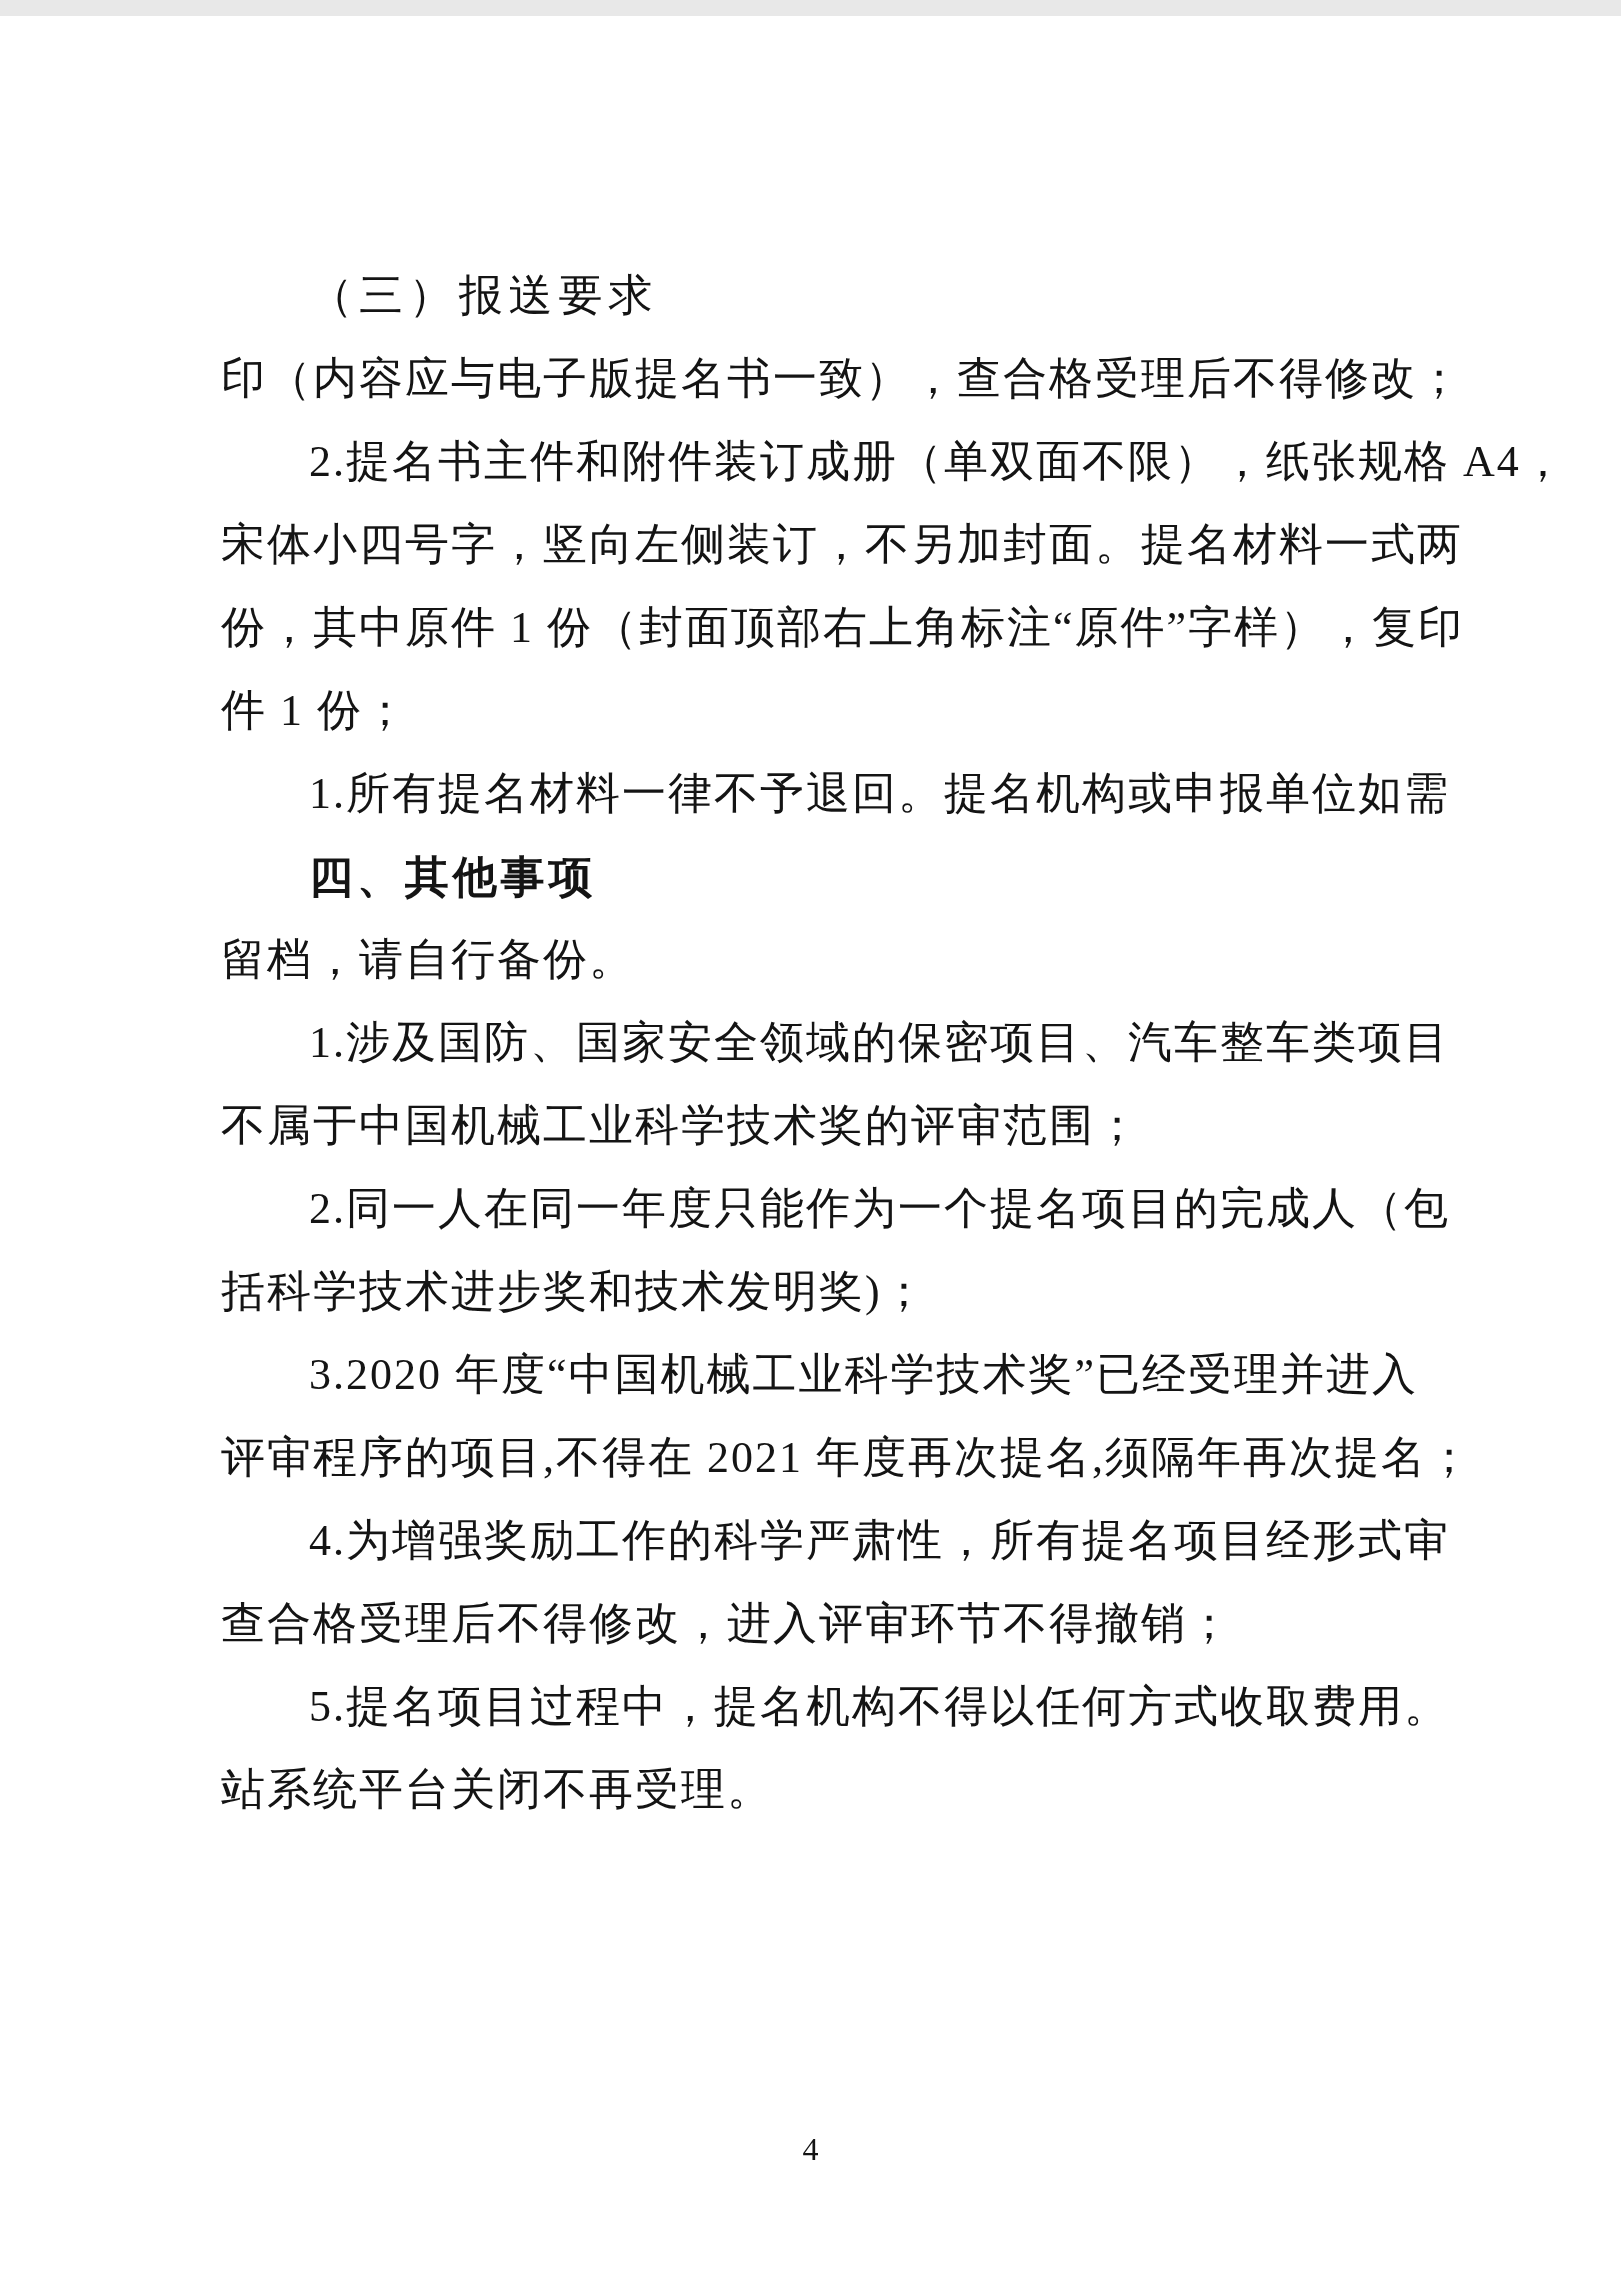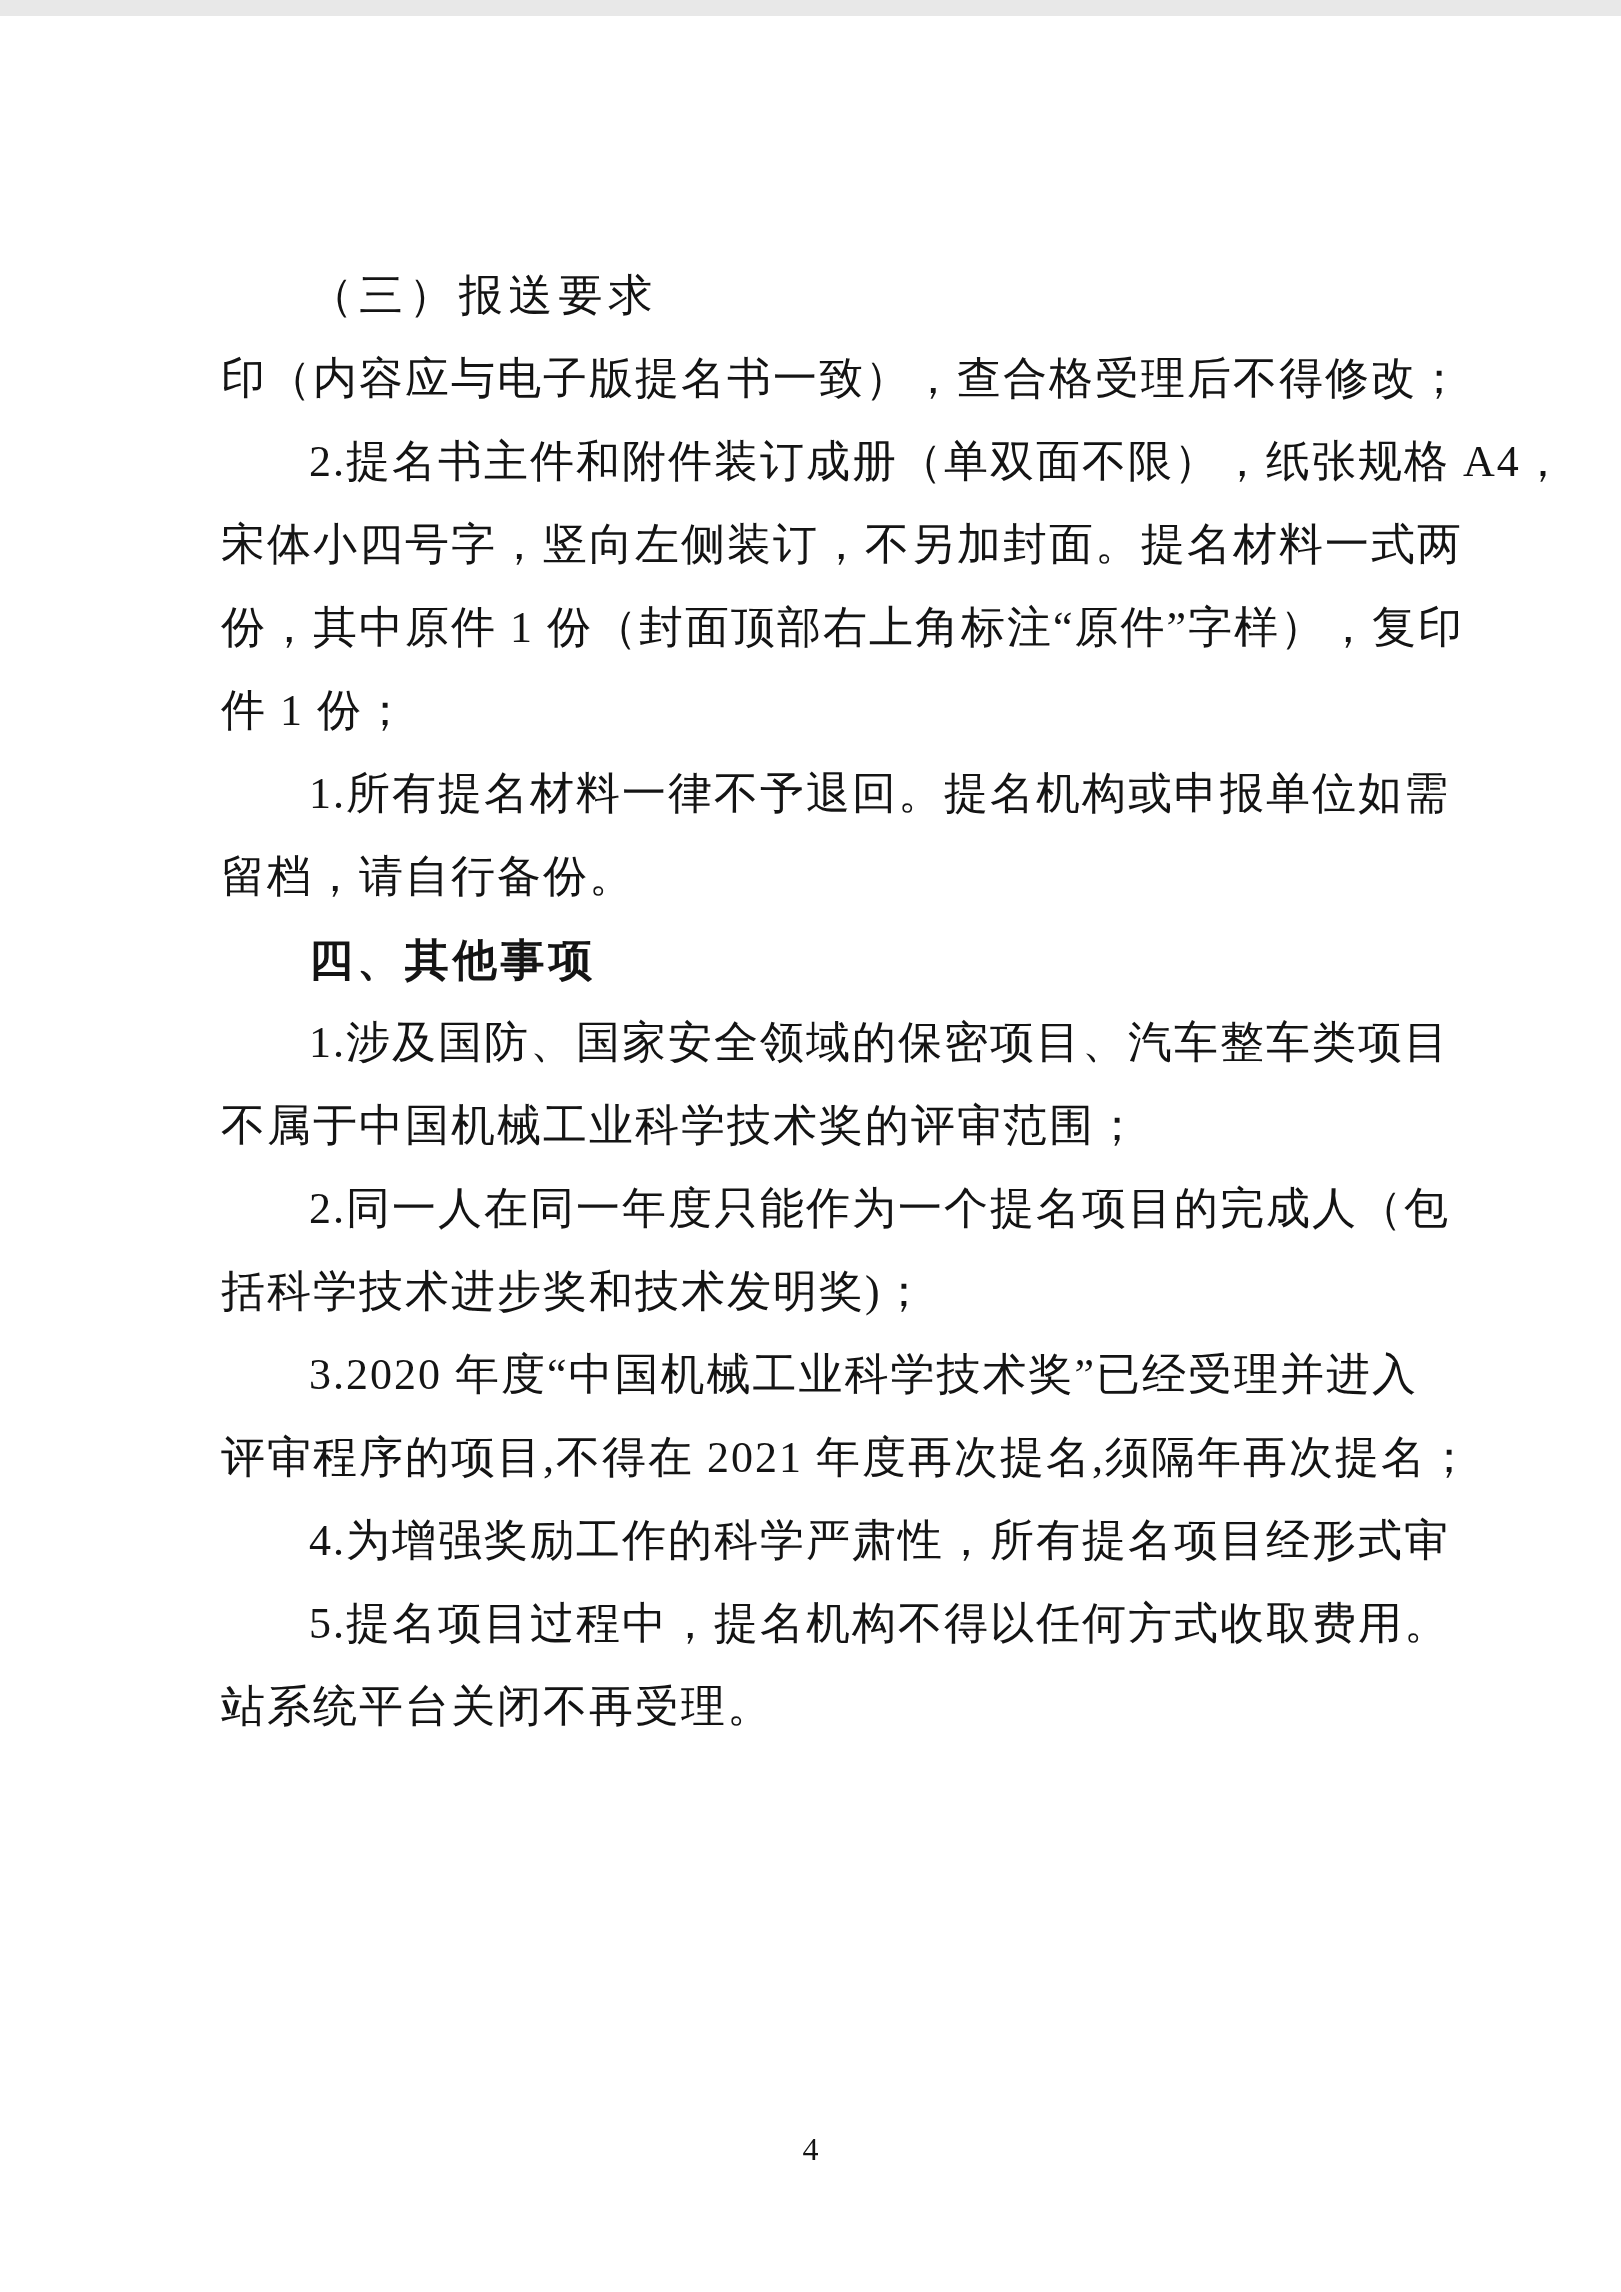--- a/index.html
+++ b/index.html
@@ -64,27 +64,28 @@
 
 <div class="page">
   <div class="text-block">
       <div class="doc-line kai indent">（三）报送要求</div>
       <div class="doc-line">印（内容应与电子版提名书一致），查合格受理后不得修改；</div>
       <div class="doc-line indent">2.提名书主件和附件装订成册（单双面不限），纸张规格 A4，</div>
       <div class="doc-line">宋体小四号字，竖向左侧装订，不另加封面。提名材料一式两</div>
       <div class="doc-line">份，其中原件 1 份（封面顶部右上角标注“原件”字样），复印</div>
       <div class="doc-line">件 1 份；</div>
       <div class="doc-line indent">1.所有提名材料一律不予退回。提名机构或申报单位如需</div>
+      <div class="doc-line bold indent">四、其他事项</div>
       <div class="doc-line">留档，请自行备份。</div>
-      <div class="doc-line bold indent">四、其他事项</div>
       <div class="doc-line indent">1.涉及国防、国家安全领域的保密项目、汽车整车类项目</div>
       <div class="doc-line">不属于中国机械工业科学技术奖的评审范围；</div>
       <div class="doc-line indent">2.同一人在同一年度只能作为一个提名项目的完成人（包</div>
       <div class="doc-line">括科学技术进步奖和技术发明奖)；</div>
       <div class="doc-line indent">3.2020 年度“中国机械工业科学技术奖”已经受理并进入</div>
       <div class="doc-line">评审程序的项目,不得在 2021 年度再次提名,须隔年再次提名；</div>
       <div class="doc-line indent">4.为增强奖励工作的科学严肃性，所有提名项目经形式审</div>
+      <div class="doc-line">查合格受理后不得修改，进入评审环节不得撤销；</div>
       <div class="doc-line indent">5.提名项目过程中，提名机构不得以任何方式收取费用。</div>
       <div class="doc-line">站系统平台关闭不再受理。</div>
     </div>
   <div class="page-footer">4</div>
 </div>
 
 
 </body></html>

